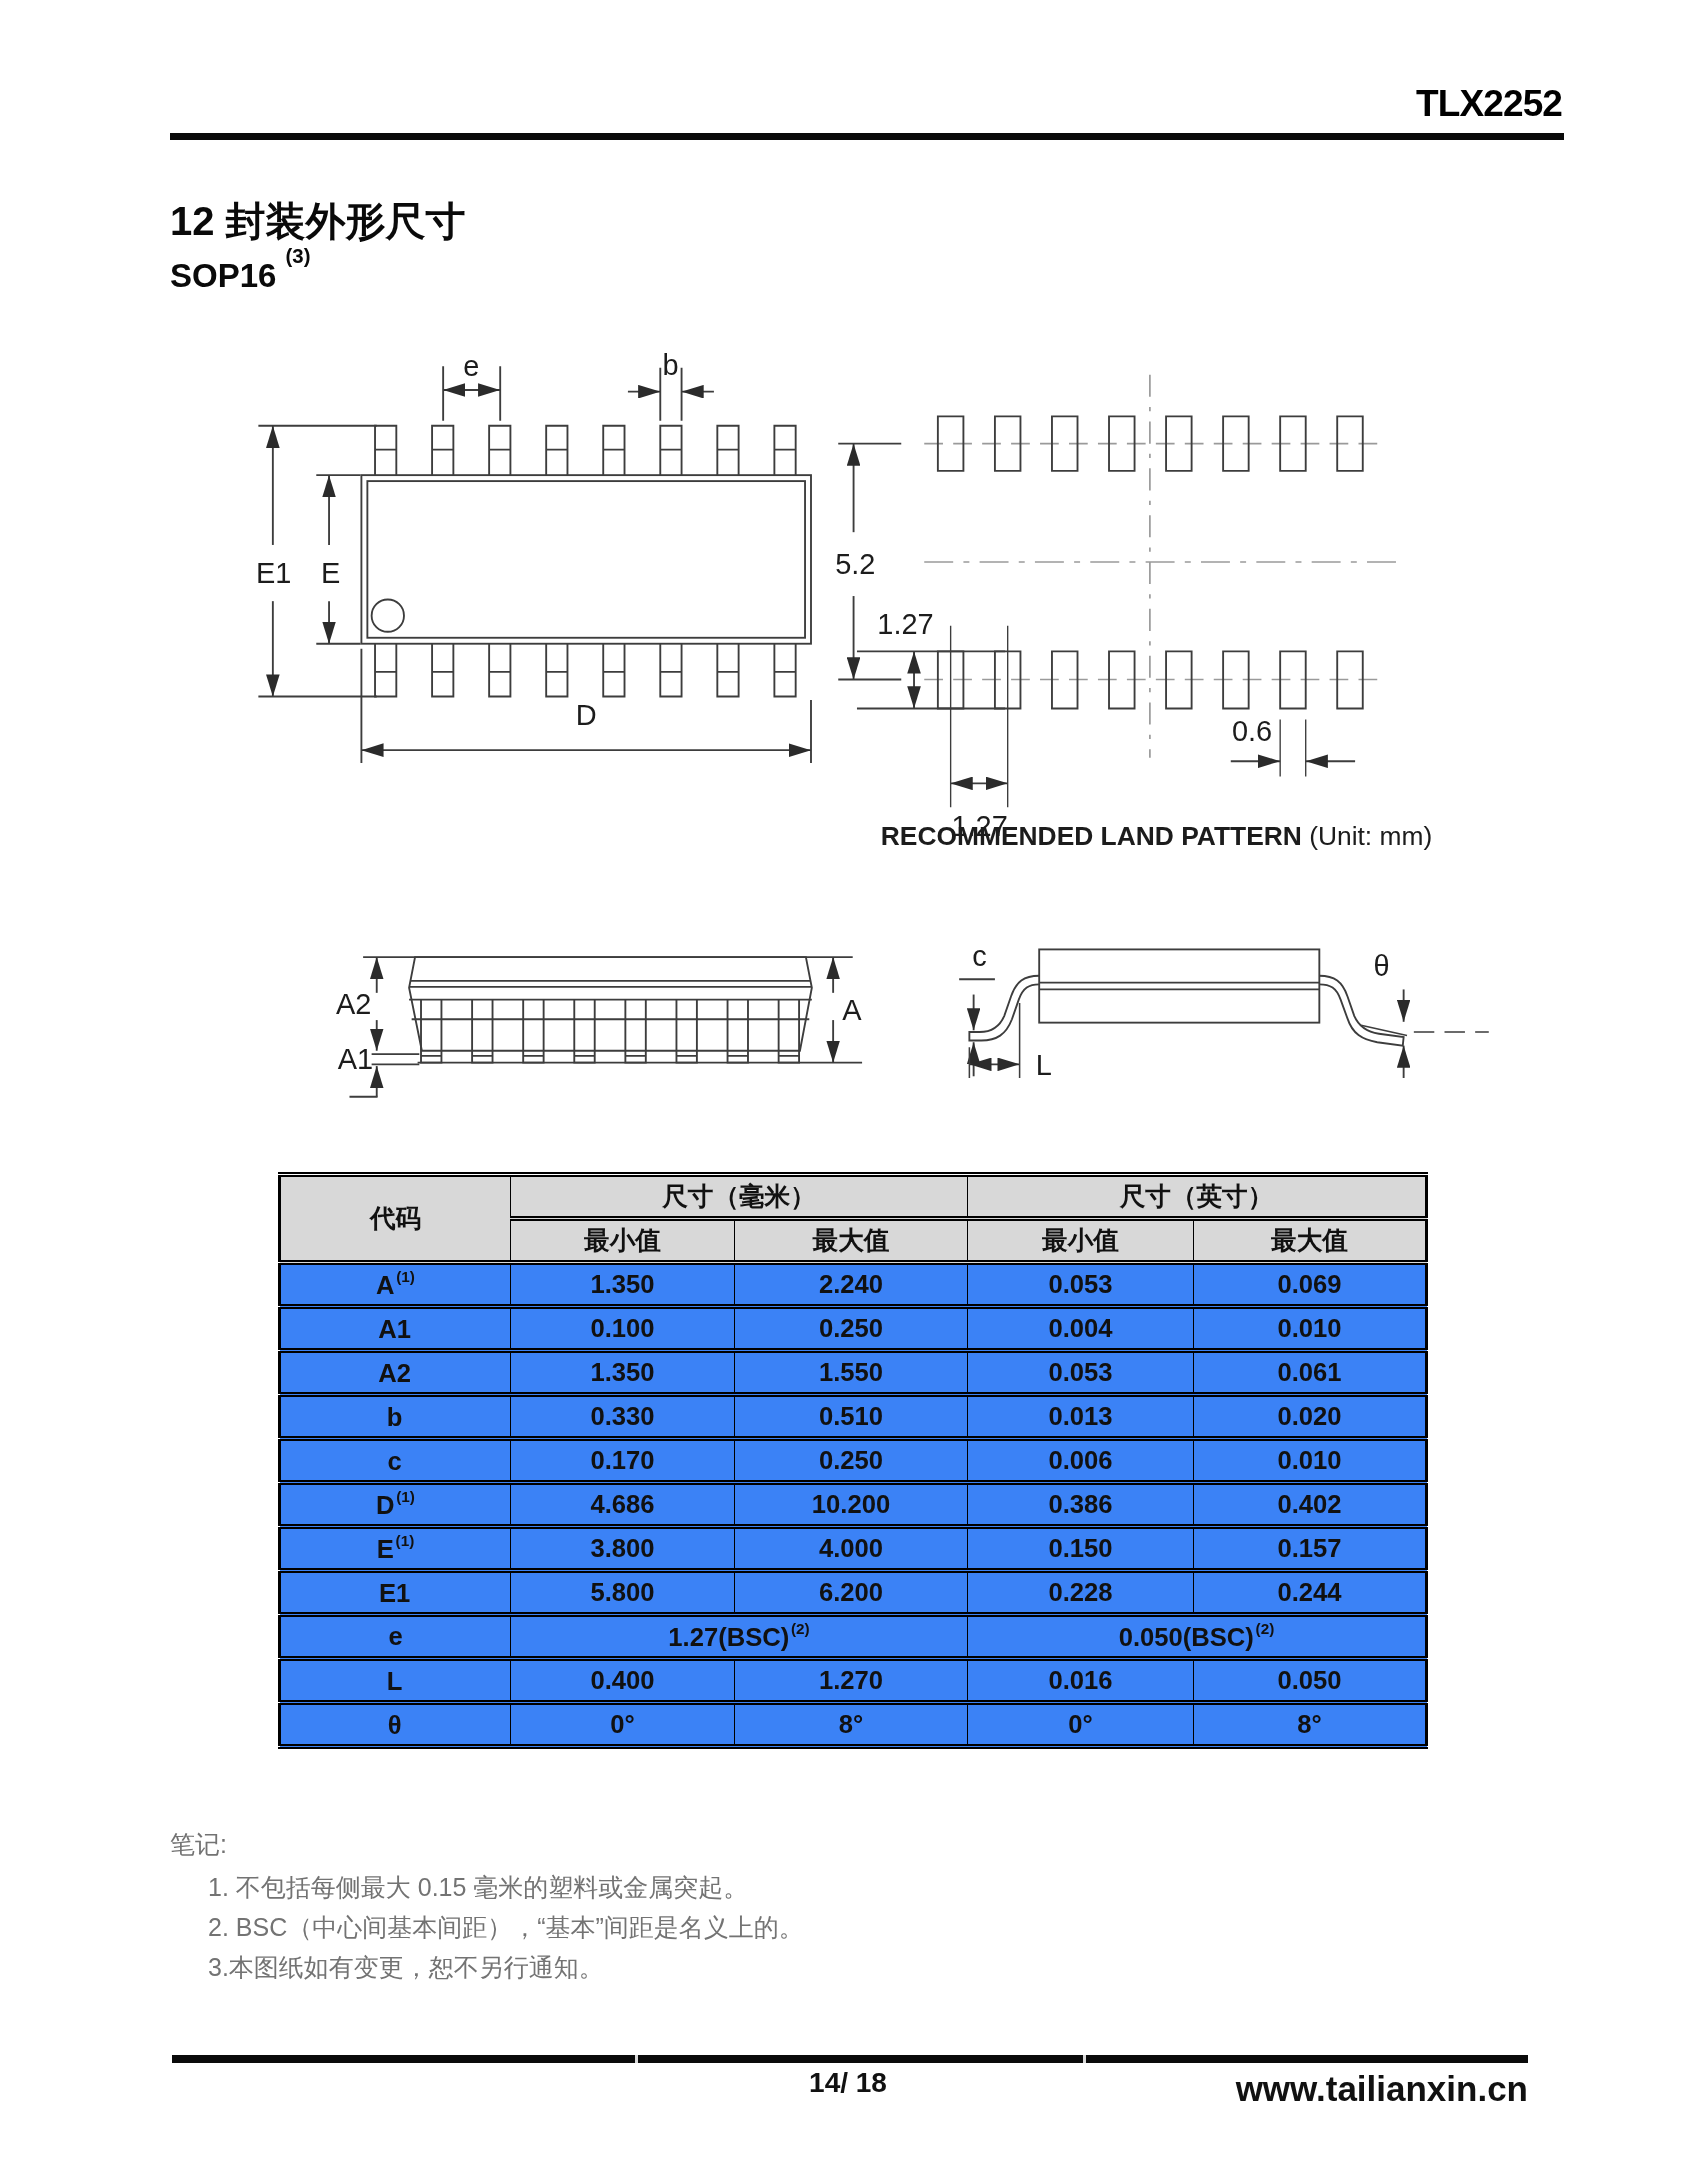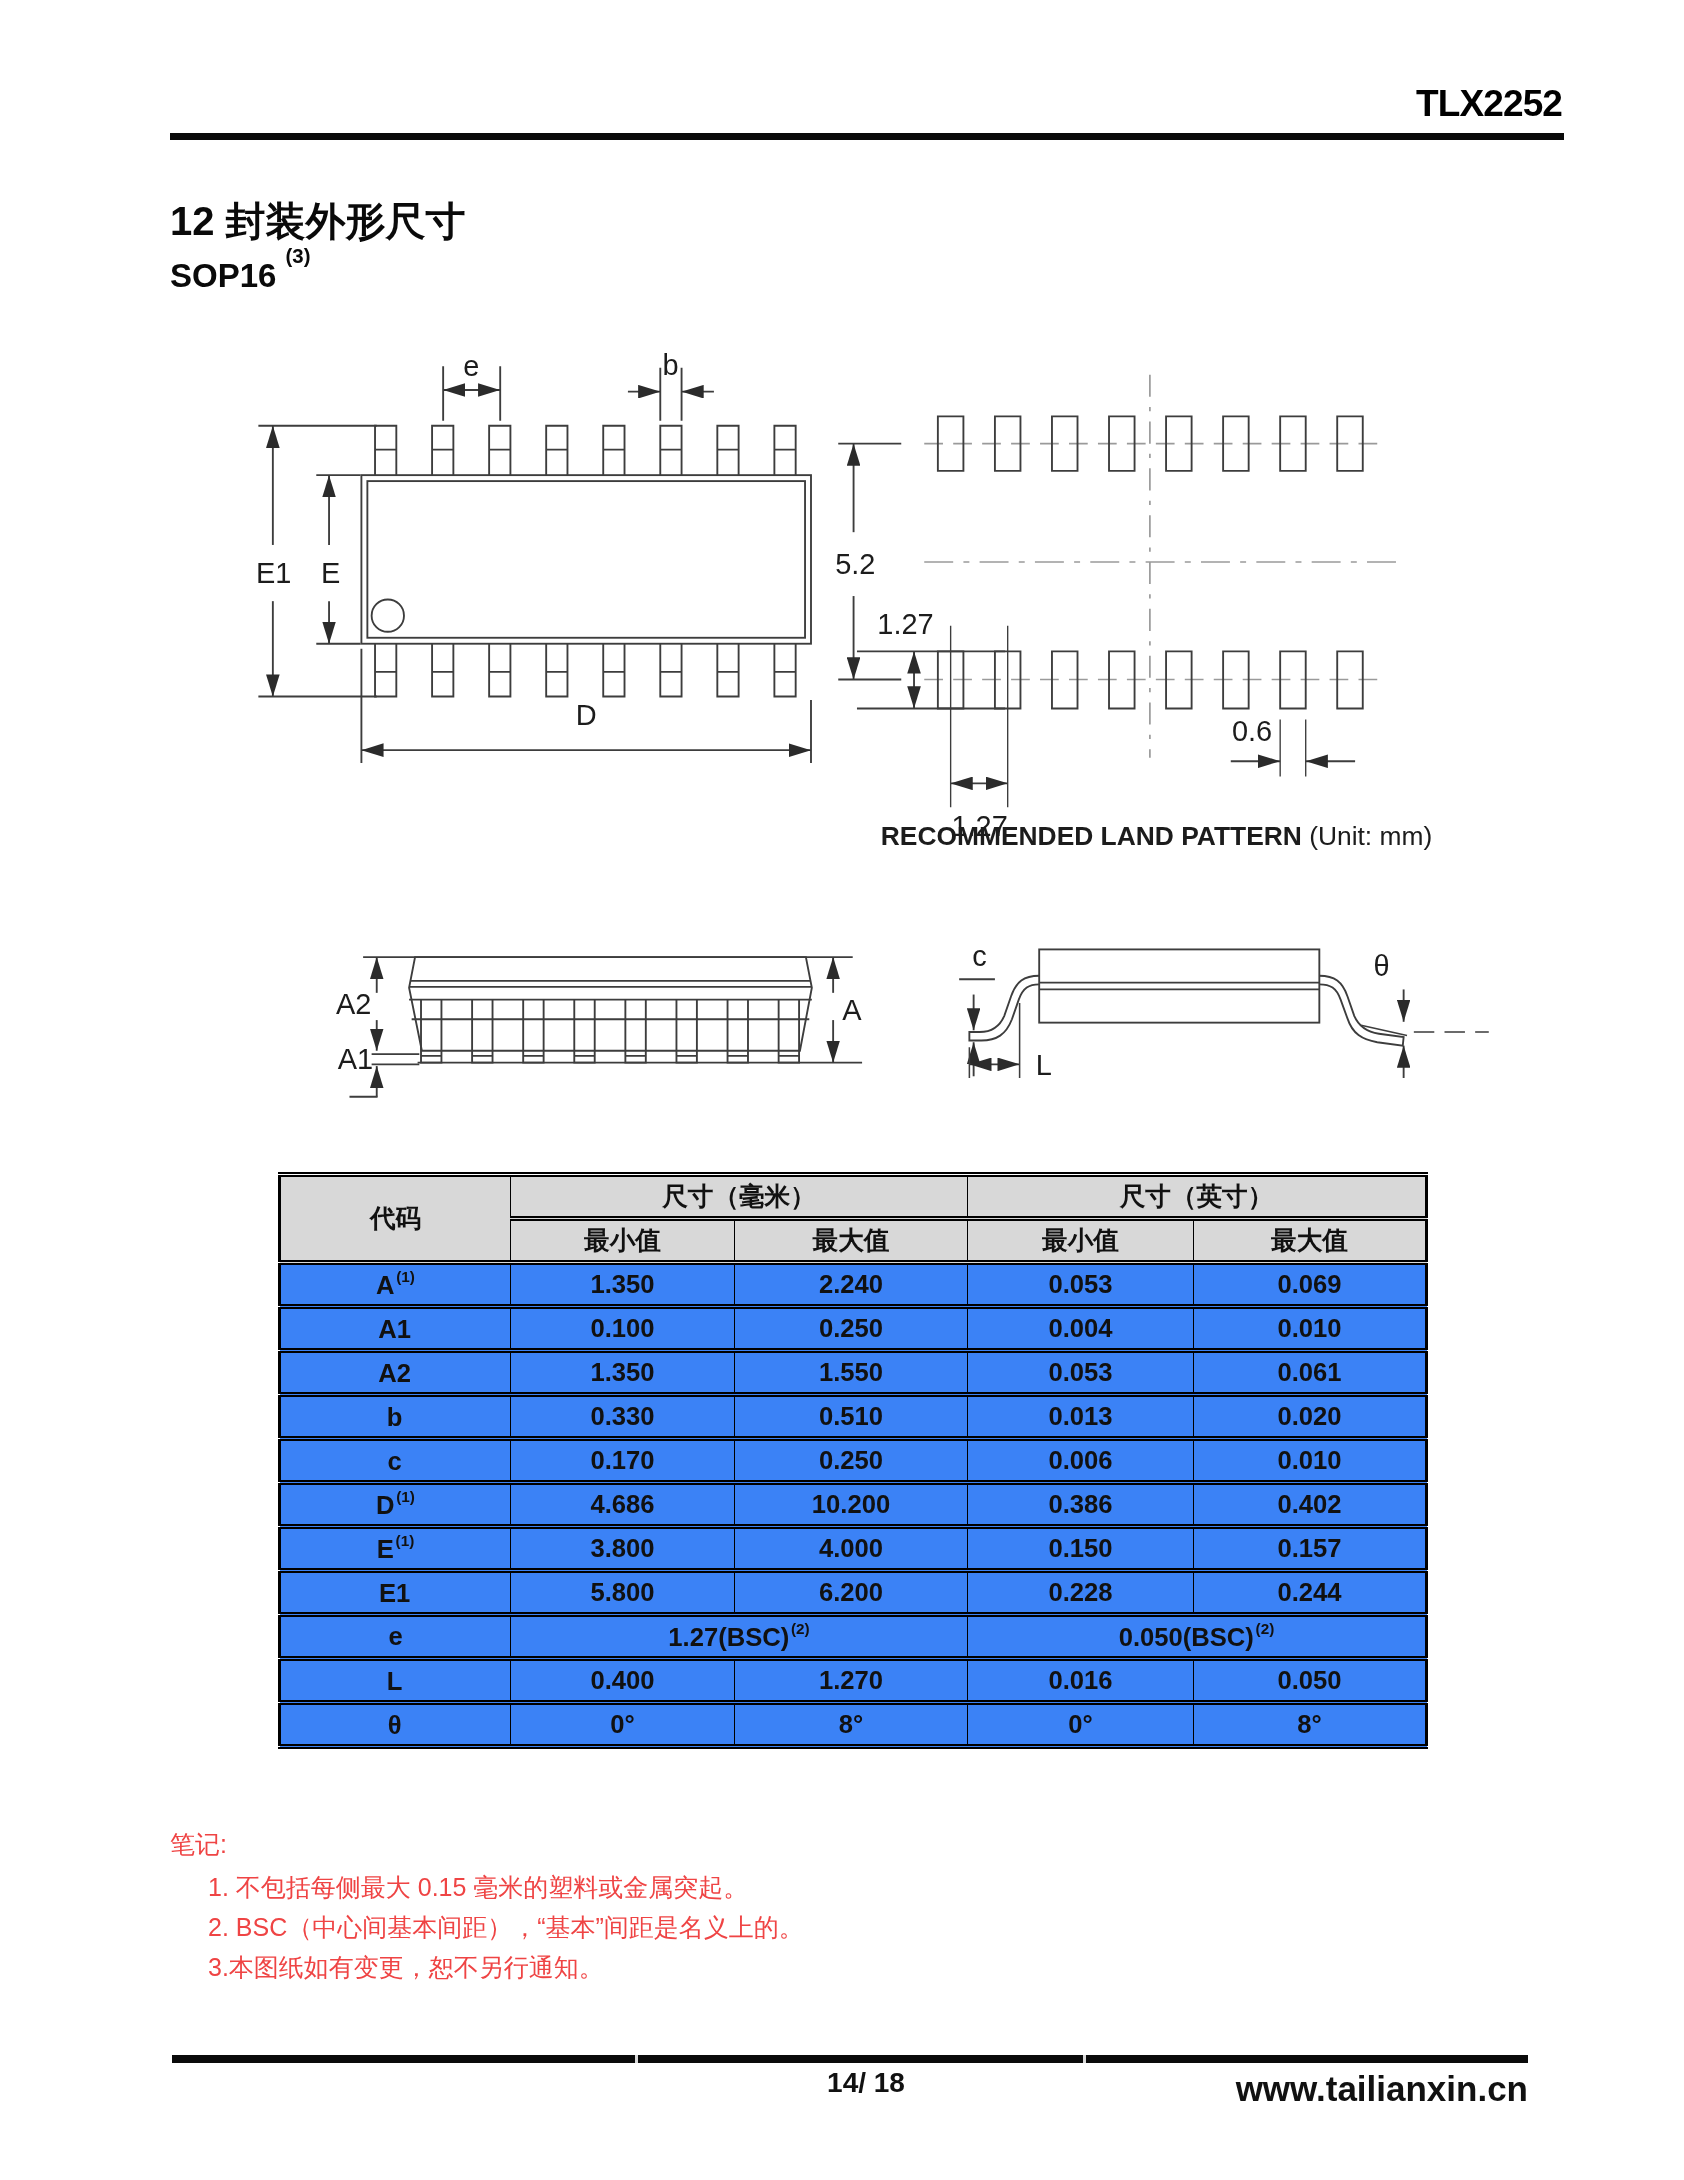--- a/index.html
+++ b/index.html
@@ -24,28 +24,28 @@
 
   
   table.dims { position:absolute; left:278px; top:1172px; width:1147px; border-collapse:collapse; table-layout:fixed; }
   table.dims { border:3.4px solid #000; }
   table.dims th, table.dims td { border-left:1.7px solid #000; border-right:1.7px solid #000; border-top:5.1px double #000; border-bottom:5.1px double #000; height:44px; text-align:center; vertical-align:middle; font-size:25.6px; padding:0; }
   table.dims th { background:#d8d8d8; font-weight:bold; }
   table.dims td { background:#3b82f6; font-weight:bold; }
   table.dims sup { font-size:15.3px; position:relative; top:-1.7px; margin-left:1.7px; }
 
   
-  .notes { position:absolute; left:170px; top:1828px; font-size:25px; color:#ef4444; }
+  .notes { position:absolute; left:170px; top:1828px; font-size:25px; color:#737373; }
   .notes-title { margin-bottom:12px; }
   .note-item { margin-left:38px; margin-top:11px; line-height:29px; }
 
   
   .footer-bar { position:absolute; left:172px; top:2055px; width:1356px; height:7.7px; background:#0a0a0a; }
   .footer-notch { position:absolute; top:0; width:2.6px; height:100%; background:#ffffff; opacity:.85; }
-  .footer-page { position:absolute; left:188px; top:2067px; width:1356px; text-align:center; font-size:28px; font-weight:bold; }
+  .footer-page { position:absolute; left:170px; top:2067px; width:1356px; text-align:center; font-size:28px; font-weight:bold; }
   .footer-site { position:absolute; right:157px; top:2069px; font-size:35px; font-weight:bold; }
 </style>
 </head>
 <body>
 
 <div class="page">
 
   <div class="product-title">TLX2252</div>
   <div class="header-rule"></div>
 

